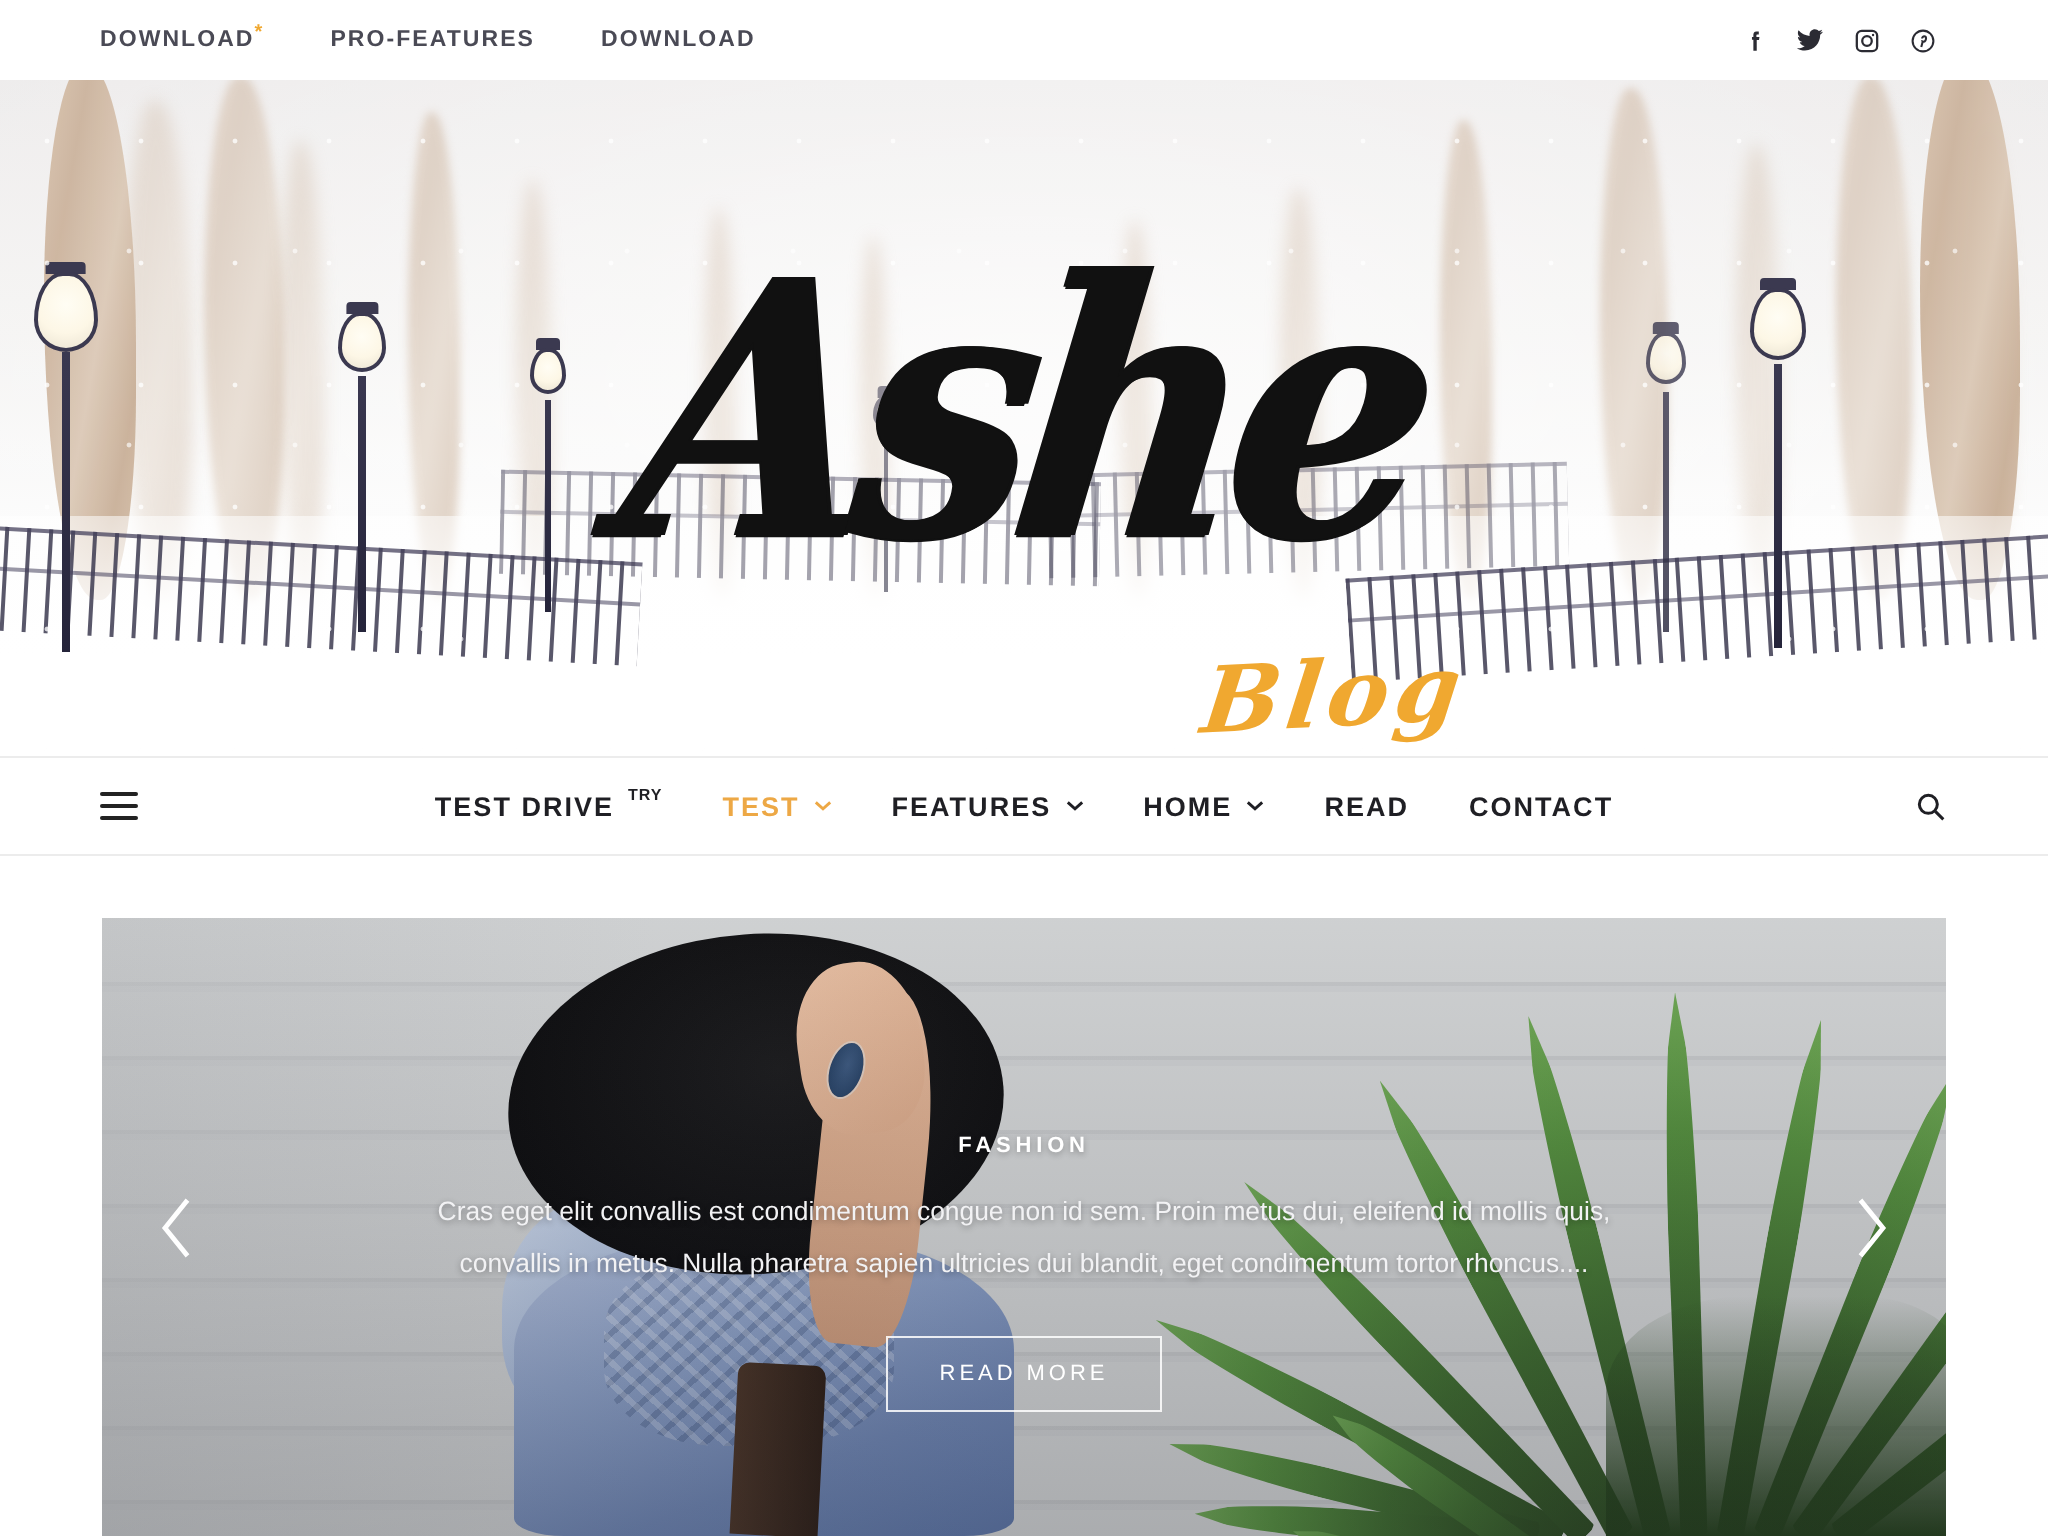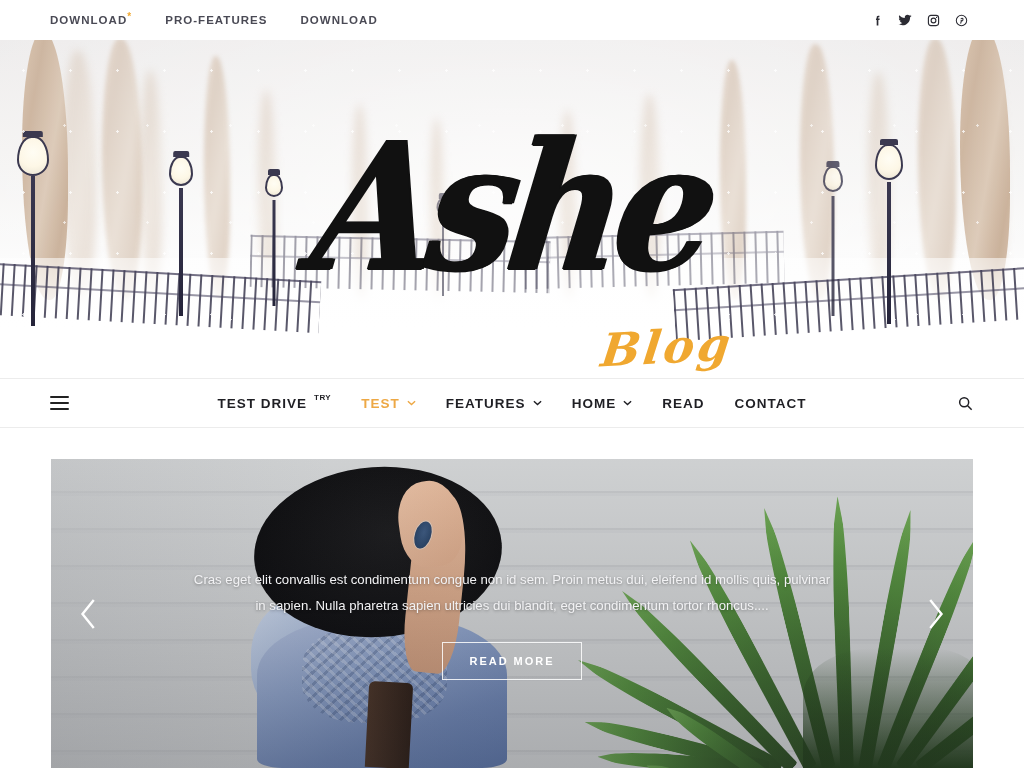--- a/index.html
+++ b/index.html
@@ -366,21 +366,21 @@
     max-width: 640px;
     margin: 0 auto 22px auto;
     text-shadow: 0 1px 3px rgba(0,0,0,.35);
     font-family: "Liberation Sans", sans-serif;
   }
   .read-more {
     display: inline-block;
     border: 1px solid rgba(255,255,255,.85);
     color: #ffffff;
     font-size: 11px;
-    font-weight: 700;
+    font-weight: 400;
     letter-spacing: .18em;
     padding: 12px 26px;
     text-decoration: none;
     background: transparent;
     cursor: pointer;
     font-family: "Liberation Sans", sans-serif;
   }
   .nav-arrow {
     position: absolute;
     top: 50%; transform: translateY(-50%);
@@ -565,21 +565,22 @@
       <div class="leaf" style="transform:rotate(-86deg); height:160px; left:22%;"></div>
       <div class="leaf" style="transform:rotate(52deg);  height:206px; left:76%;"></div>
       <div class="leaf" style="transform:rotate(-55deg); height:140px; left:30%; bottom:-20px;"></div>
       <div class="leaf" style="transform:rotate(-70deg); height:124px; left:24%; bottom:-40px;"></div>
       <div class="pot-dark"></div>
     </div>
 
     <div class="slide-overlay"></div>
 
     <div class="slide-content">
-      <div class="slide-excerpt">Cras eget elit convallis est condimentum congue non id sem. Proin metus dui, eleifend id mollis quis, pulvinar in sapien. Nulla pharetra sapien ultricies dui blandit, eget condimentum tortor rhoncus....</div>
+      <div class="slide-cat">FASHION</div>
+      <div class="slide-excerpt">Cras eget elit convallis est condimentum congue non id sem. Proin metus dui, eleifend id mollis quis, convallis in metus. Nulla pharetra sapien ultricies dui blandit, eget condimentum tortor rhoncus....</div>
       <a class="read-more" href="#">READ MORE</a>
     </div>
 
     <div class="nav-arrow prev">
       <svg width="24" height="34" viewBox="0 0 24 34" fill="none" stroke="#ffffff" stroke-width="2.4" stroke-linecap="square">
           <path d="M17 4L6.5 17 17 30"></path>
         </svg>
     </div>
     <div class="nav-arrow next">
       <svg width="24" height="34" viewBox="0 0 24 34" fill="none" stroke="#ffffff" stroke-width="2.4" stroke-linecap="square">

